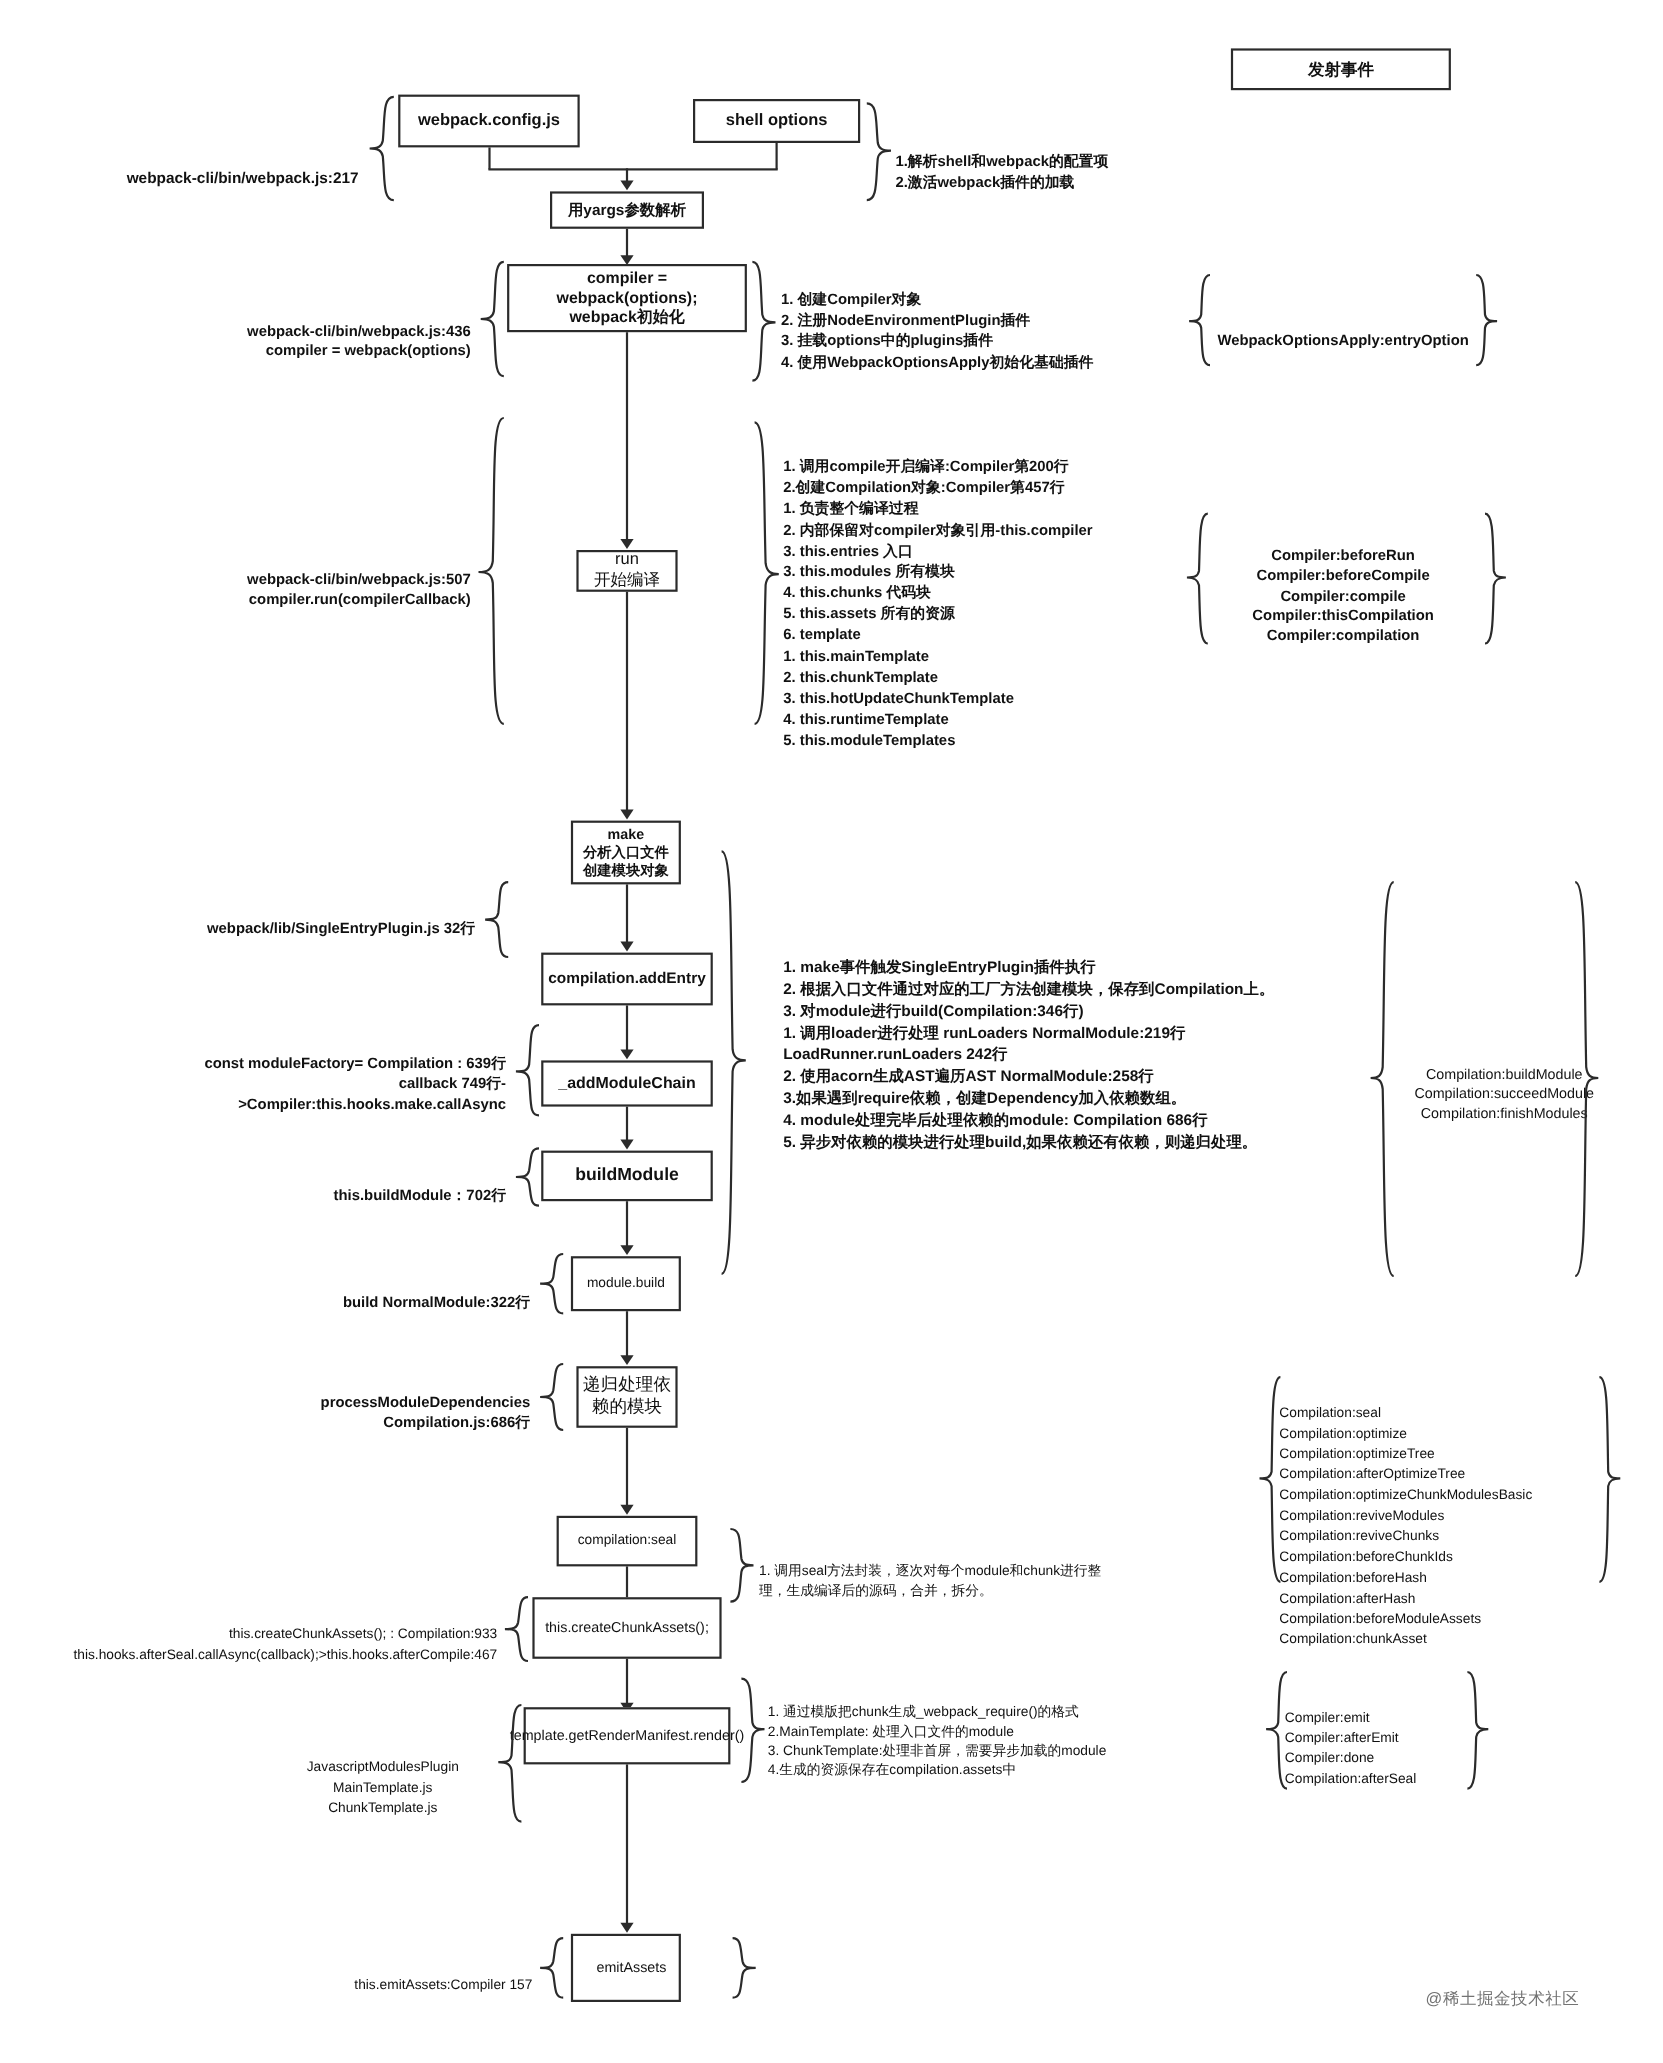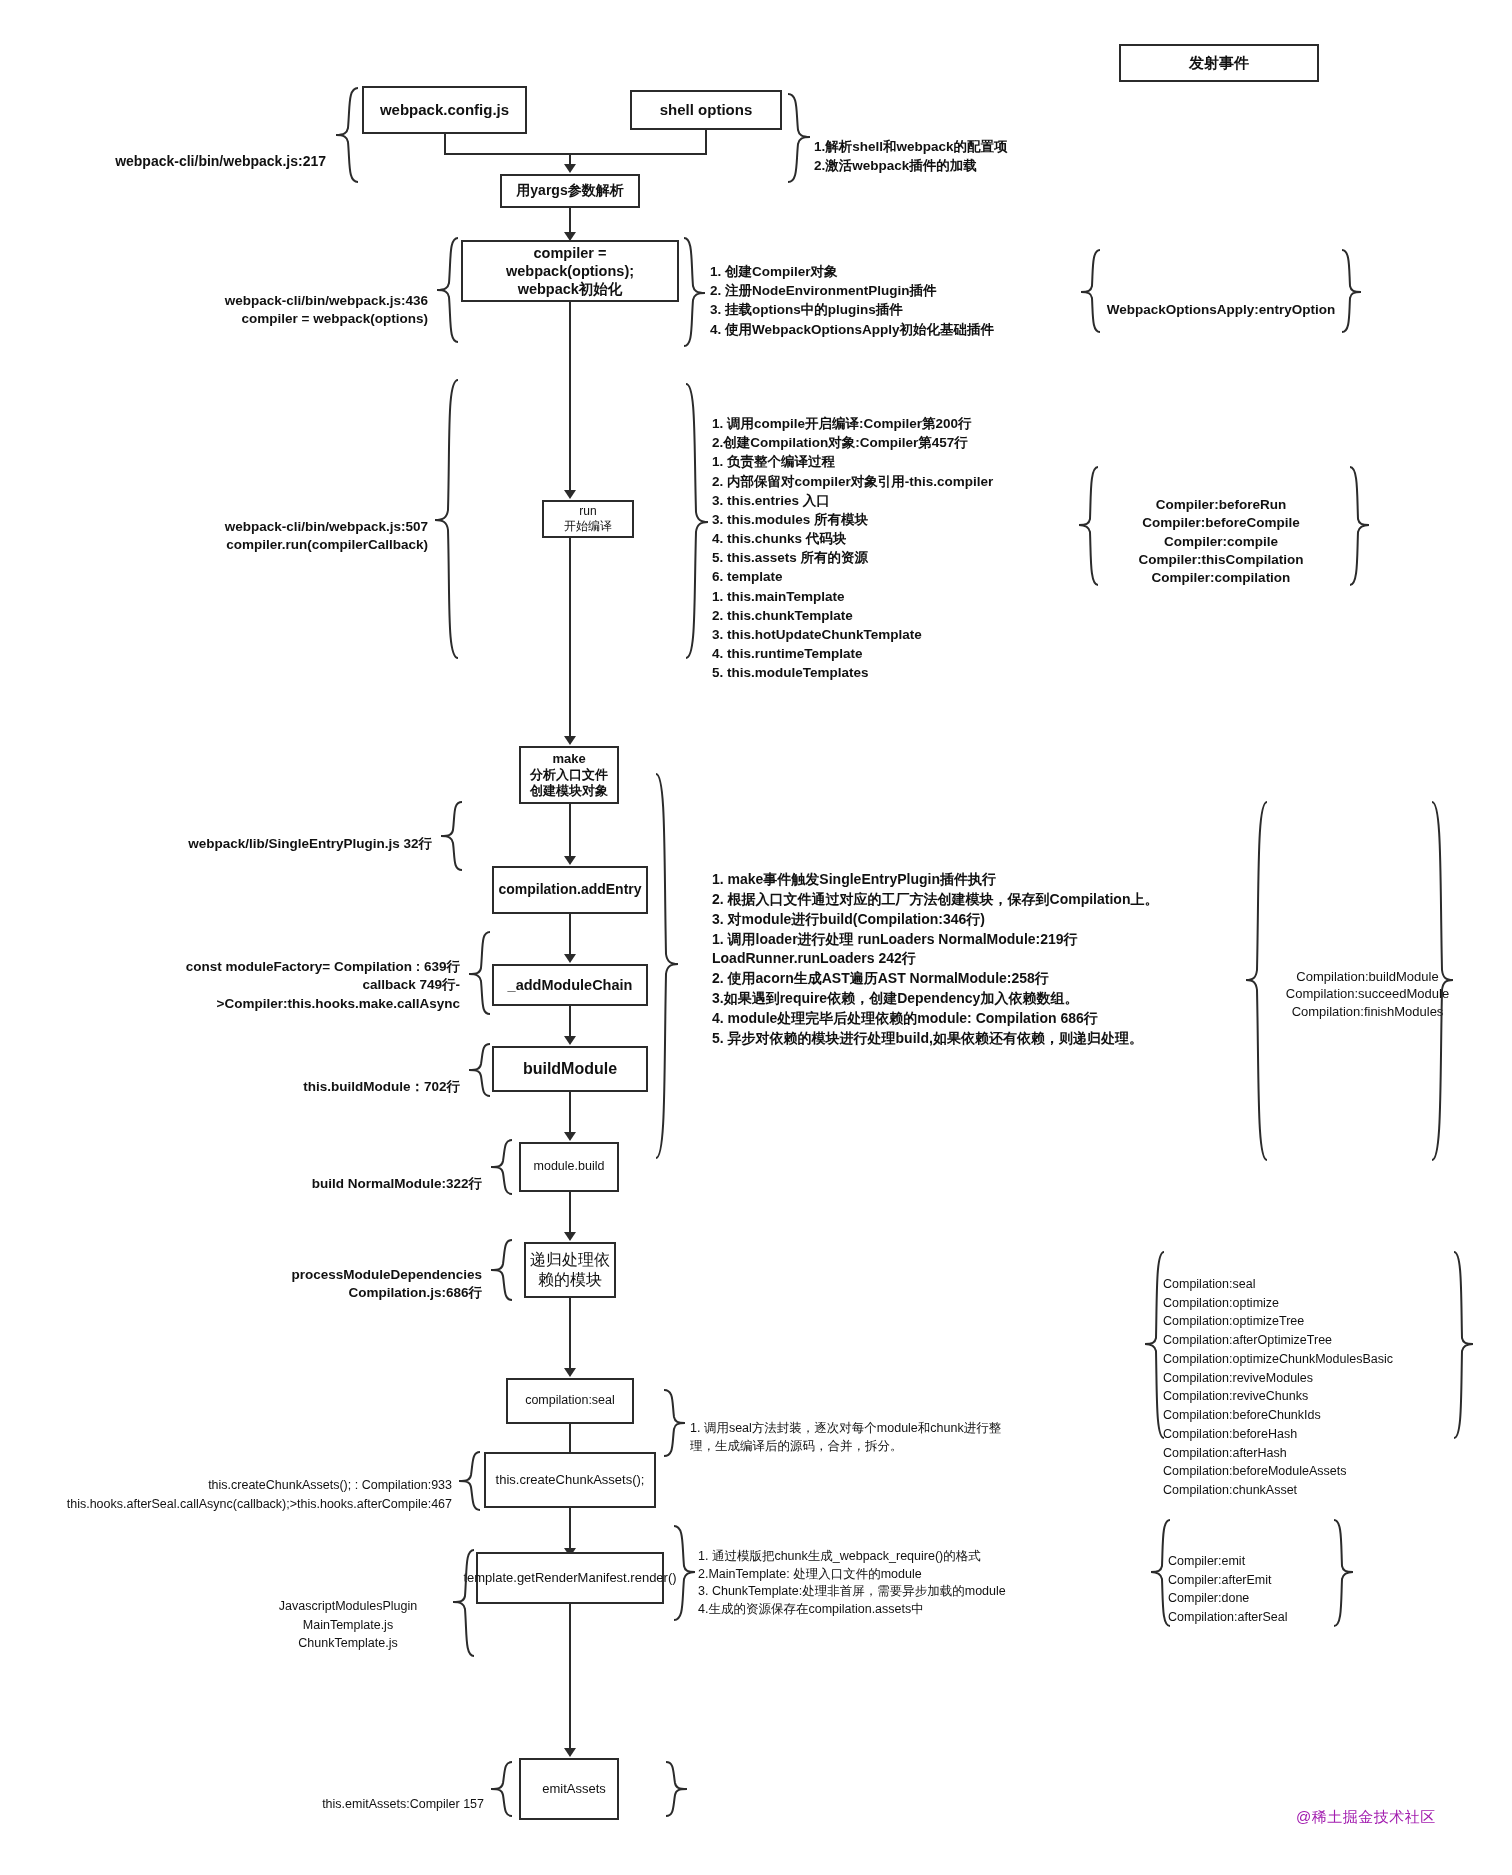--- a/index.html
+++ b/index.html
@@ -80,21 +80,21 @@
     border-right: 6px solid transparent;
     border-top: 9px solid #2b2b2b;
   }
 
   
   .brace { position: absolute; }
   .brace svg { display: block; overflow: visible; }
 
   .watermark {
     position: absolute;
-    color: #a21caf;
+    color: #737373;
     font-size: 15px;
     letter-spacing: 0.5px;
   }
 </style>
 </head>
 <body>
 
 <div id="canvas">
 
   <div class="plainbox" style="left:1119px; top:44px; width:200px; height:38px; font-size:15px;">
@@ -179,21 +179,21 @@
   </div>
   <div class="brace" style="left:1340px; top:248px;">
     <svg width="22" height="86" viewBox="0 0 22 86">
       <path d="M2 2 C10 2, 9 20, 10 38 C11 43, 14 44, 21 44 C14 44, 11 45, 10 50 C9 68, 10 84, 2 84" fill="none" stroke="#2b2b2b" stroke-width="2"></path>
     </svg>
   </div>
 
   <div class="vline" style="left:569px; top:302px; height:190px;"></div>
   <div class="arrow" style="left:564px; top:490px;"></div>
 
-  <div class="node" style="left:524px; top:500px; width:92px; height:38px; font-size:12px;margin-left:18px;">
+  <div class="node" style="left:524px; top:500px; width:92px; height:38px; font-size:15px;">
     <span class="inner">run
 开始编译</span>
   </div>
 
   <div class="brace" style="left:434px; top:378px;">
     <svg width="26" height="282" viewBox="0 0 26 282">
       <path d="M24 2 C13 2, 16 60, 14 132 C13 140, 9 142, 1 142 C9 142, 13 144, 14 152 C16 224, 13 280, 24 280" fill="none" stroke="#2b2b2b" stroke-width="2"></path>
     </svg>
   </div>
   <div class="label rt bold" style="left:140px; top:500px; width:288px; font-size:13.5px;">

